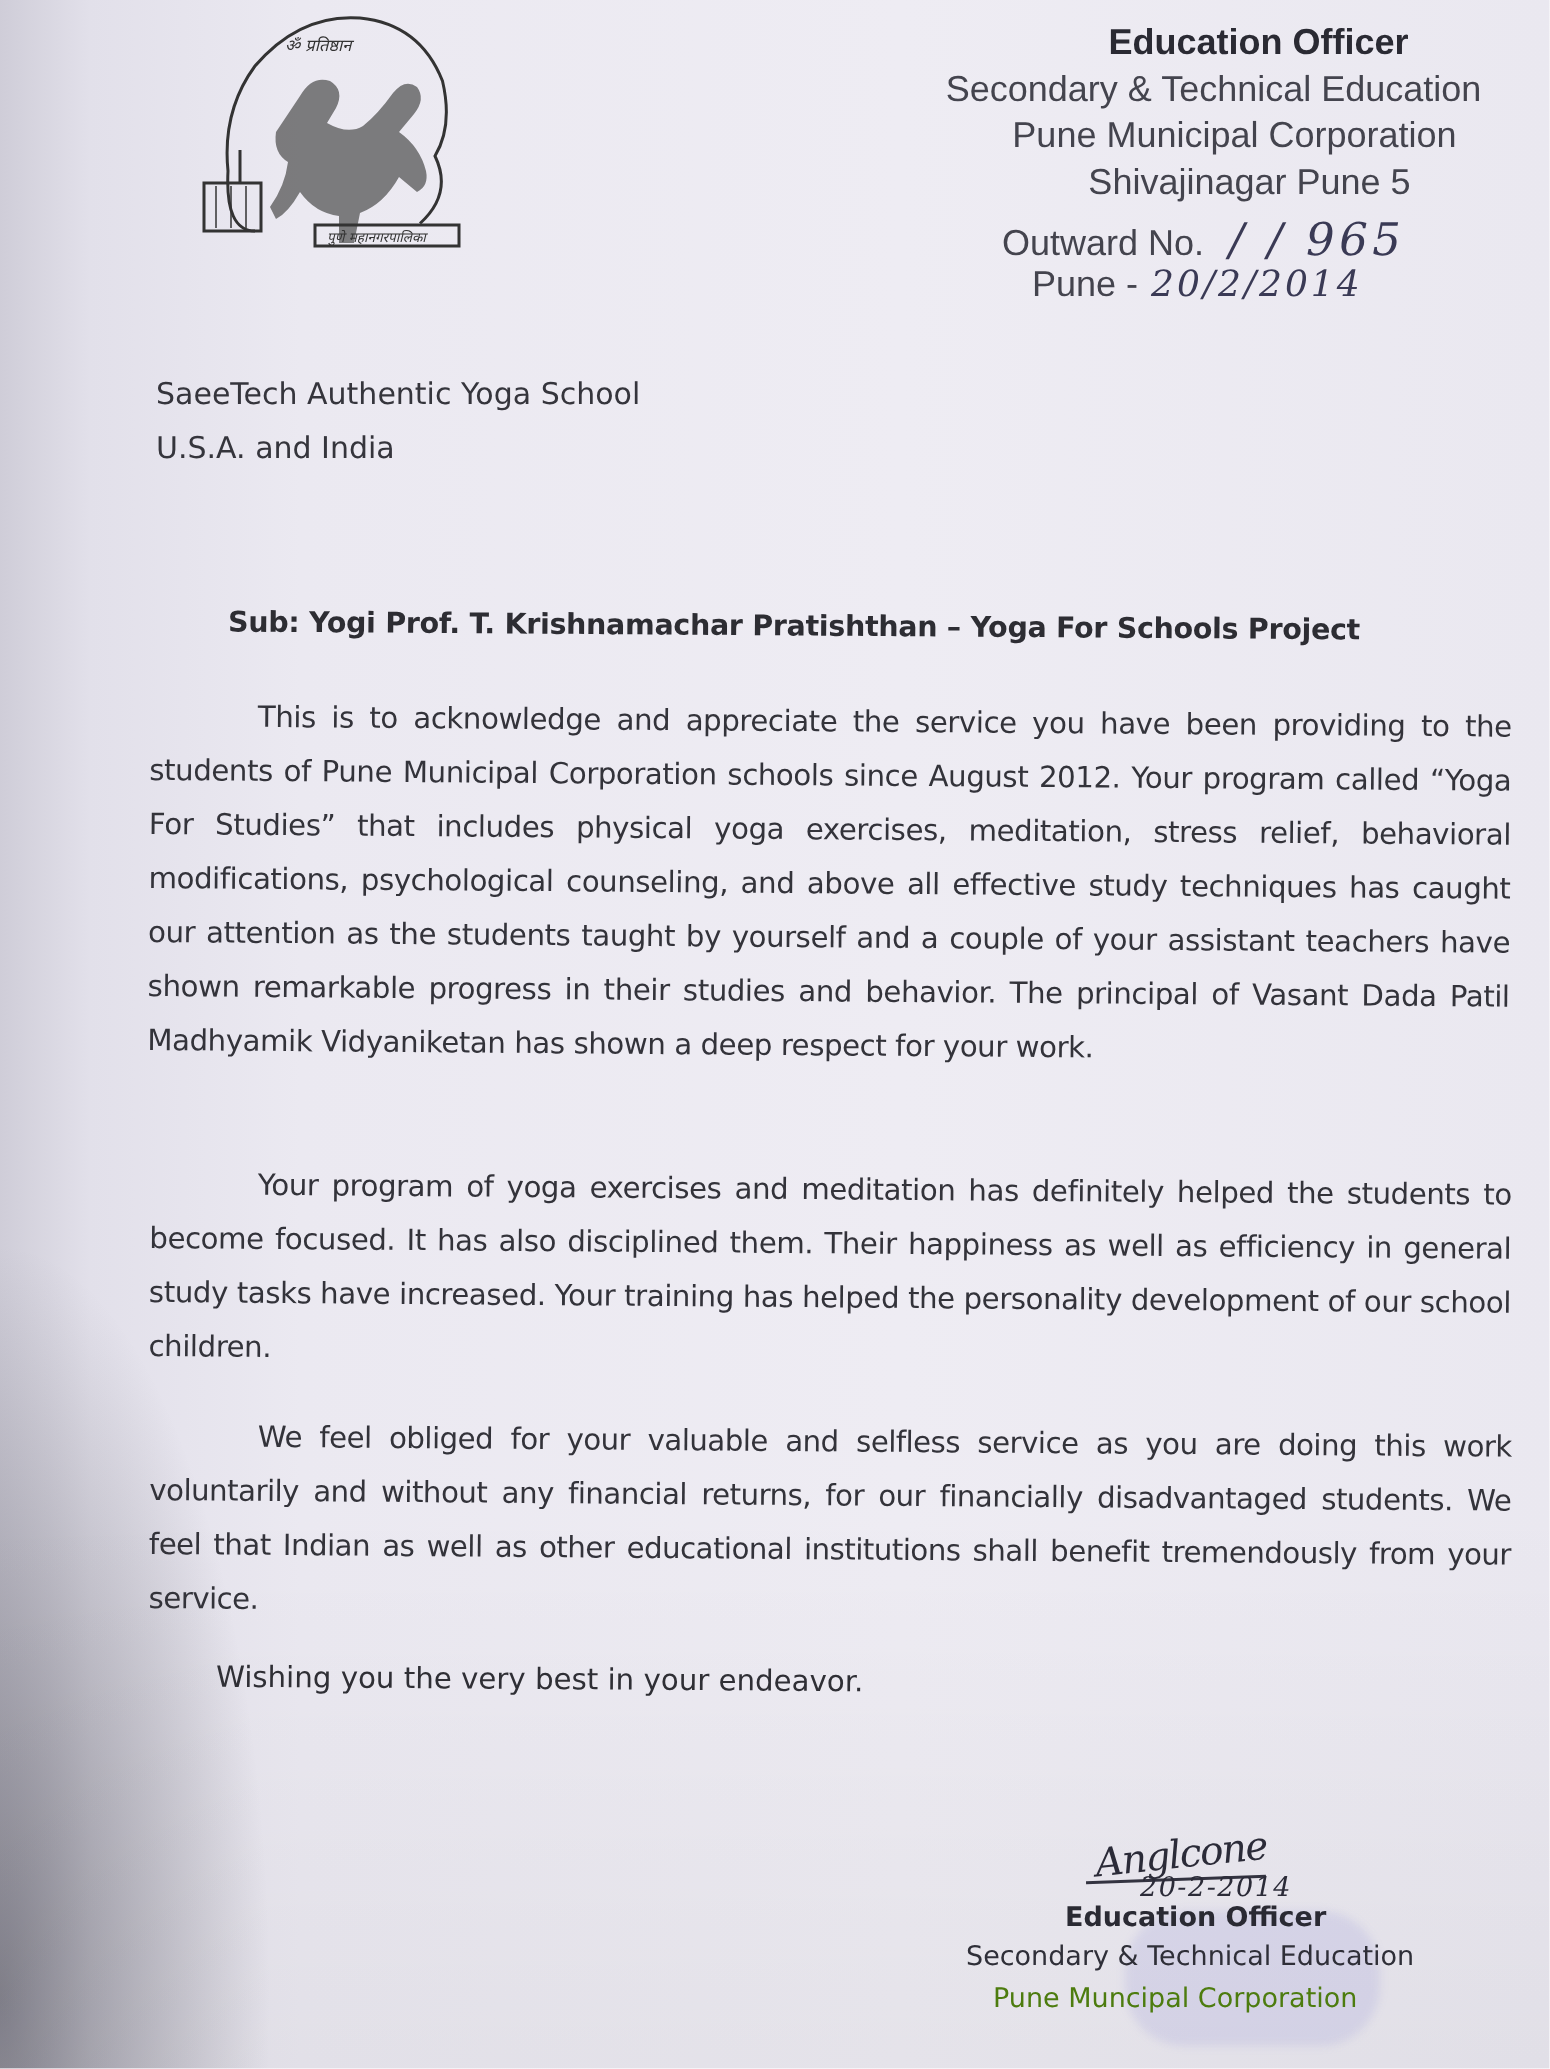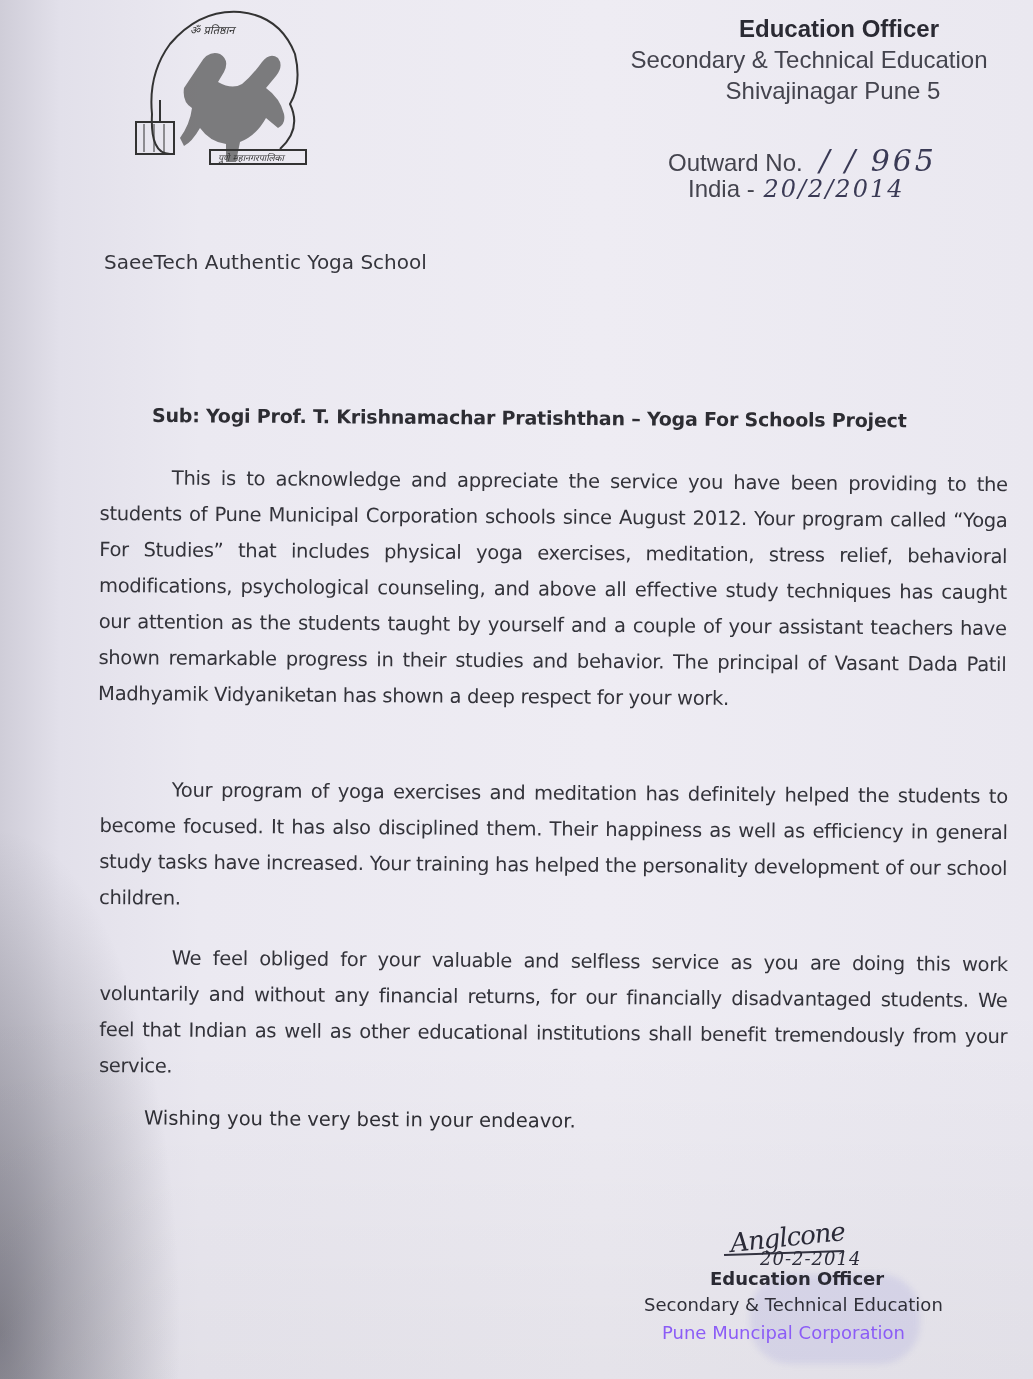--- a/index.html
+++ b/index.html
@@ -44,21 +44,21 @@
   .p2 { top:772px; transform:rotate(0.45deg); letter-spacing:-0.3px; }
   .p3 { top:940px; transform:rotate(0.45deg); letter-spacing:-0.35px; }
   .closing { position:absolute; left:144px; top:1108px; font-family:"DejaVu Sans", sans-serif; font-size:19.5px; color:#2f2f35; transform:rotate(0.4deg); }
 
   .sig { position:absolute; left:640px; top:1222px; width:380px; height:150px; }
   .sig .scrawl { position:absolute; left:90px; top:0px; font-family:"DejaVu Serif", serif; font-style:italic; font-size:26px; color:#2b2b38; transform:rotate(-6deg); letter-spacing:-1px; }
   .sig .sigdate { position:absolute; left:120px; top:26px; font-family:"DejaVu Serif", serif; font-style:italic; font-size:18px; color:#2b2b38; letter-spacing:1px; }
   .sig .underline { position:absolute; left:84px; top:30px; width:120px; height:2px; background:#333340; transform:rotate(-2deg); }
   .sig .s1 { position:absolute; left:70px; top:46px; font-family:"DejaVu Sans", sans-serif; font-weight:bold; font-size:18px; color:#2a2a33; }
   .sig .s2 { position:absolute; left:4px; top:72px; font-family:"DejaVu Sans", sans-serif; font-size:18px; color:#2f2f38; }
-  .sig .s3 { position:absolute; left:22px; top:100px; font-family:"DejaVu Sans", sans-serif; font-size:18px; color:#8b5cf6; }
+  .sig .s3 { position:absolute; left:22px; top:100px; font-family:"DejaVu Sans", sans-serif; font-size:18px; color:#4d7c0f; }
   .sig .stamp { position:absolute; left:110px; top:52px; width:170px; height:90px; border-radius:40px; background:rgba(110,110,210,0.13); filter:blur(3px); }
 </style>
 </head>
 <body>
 
 <div class="shade"></div>
 
 <div class="logo">
   <svg width="180" height="165" viewBox="0 0 180 165">
     <path d="M40 150 Q20 150 22 110 Q18 70 40 40 Q70 5 110 8 Q150 12 165 50 Q172 80 160 100 Q172 125 150 145" fill="none" stroke="#333" stroke-width="2"></path>
@@ -70,33 +70,35 @@
     <line x1="34" y1="120" x2="34" y2="148" stroke="#333"></line>
     <line x1="30" y1="96" x2="30" y2="118" stroke="#333" stroke-width="2"></line>
     <rect x="80" y="146" width="96" height="14" fill="none" stroke="#333" stroke-width="2"></rect>
     <text x="88" y="157" font-size="9" fill="#333" font-family="DejaVu Sans, sans-serif">पुणे महानगरपालिका</text>
   </svg>
 </div>
 
 <div class="header">
   <div class="title">Education Officer</div>
   <div class="line l1">Secondary &amp; Technical Education</div>
+  <div class="line l2">Pune Municipal Corporation</div>
   <div class="line l3">Shivajinagar Pune 5</div>
 </div>
 <div class="outward">
   <span>Outward No.</span>
   <span class="hand">/ / 965</span>
 </div>
 <div class="date">
-  <span>India -</span>
+  <span>Pune -</span>
   <span class="hand">20/2/2014</span>
 </div>
 
 <div class="addr">
   <div>SaeeTech Authentic Yoga School</div>
+  <div>U.S.A. and India</div>
 </div>
 
 <div class="subject">Sub: Yogi Prof. T. Krishnamachar Pratishthan – Yoga For Schools Project</div>
 
 <div class="para p1"><span class="indent"></span><span>This is to acknowledge and appreciate the service you have been providing to the students of Pune Municipal Corporation schools since August 2012. Your program called  “Yoga For Studies” that includes physical yoga exercises, meditation, stress relief, behavioral modifications, psychological counseling, and above all effective study techniques has caught our attention as the students taught by yourself and a couple of your assistant teachers have shown remarkable progress in their studies and behavior. The principal of Vasant Dada Patil Madhyamik Vidyaniketan has shown a deep respect for your work.</span></div>
 <div class="para p2"><span class="indent"></span><span>Your program of yoga exercises and meditation has definitely helped the students to become focused. It has also disciplined them. Their happiness as well as efficiency in general study tasks have increased. Your training has helped the personality development of our school children.</span></div>
 <div class="para p3"><span class="indent"></span><span>We feel obliged for your valuable and selfless service as you are doing this work voluntarily and without any financial returns, for our financially disadvantaged students. We feel that Indian as well as other educational institutions shall benefit tremendously from your service.</span></div>
 
 <div class="closing">Wishing you the very best in your endeavor.</div>
 

